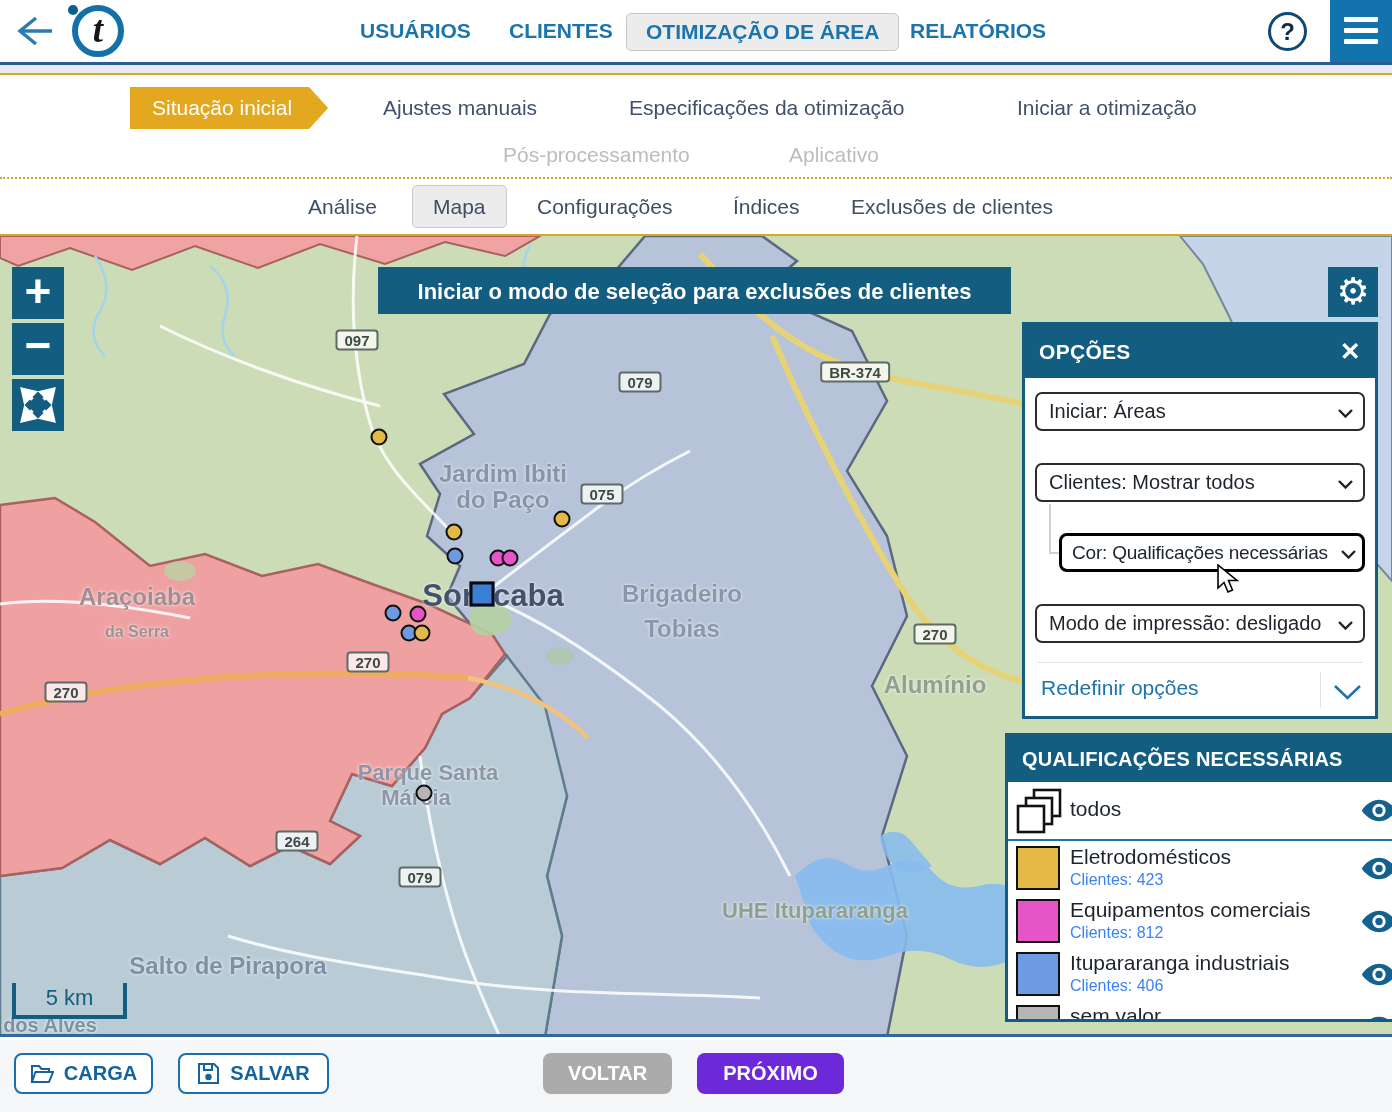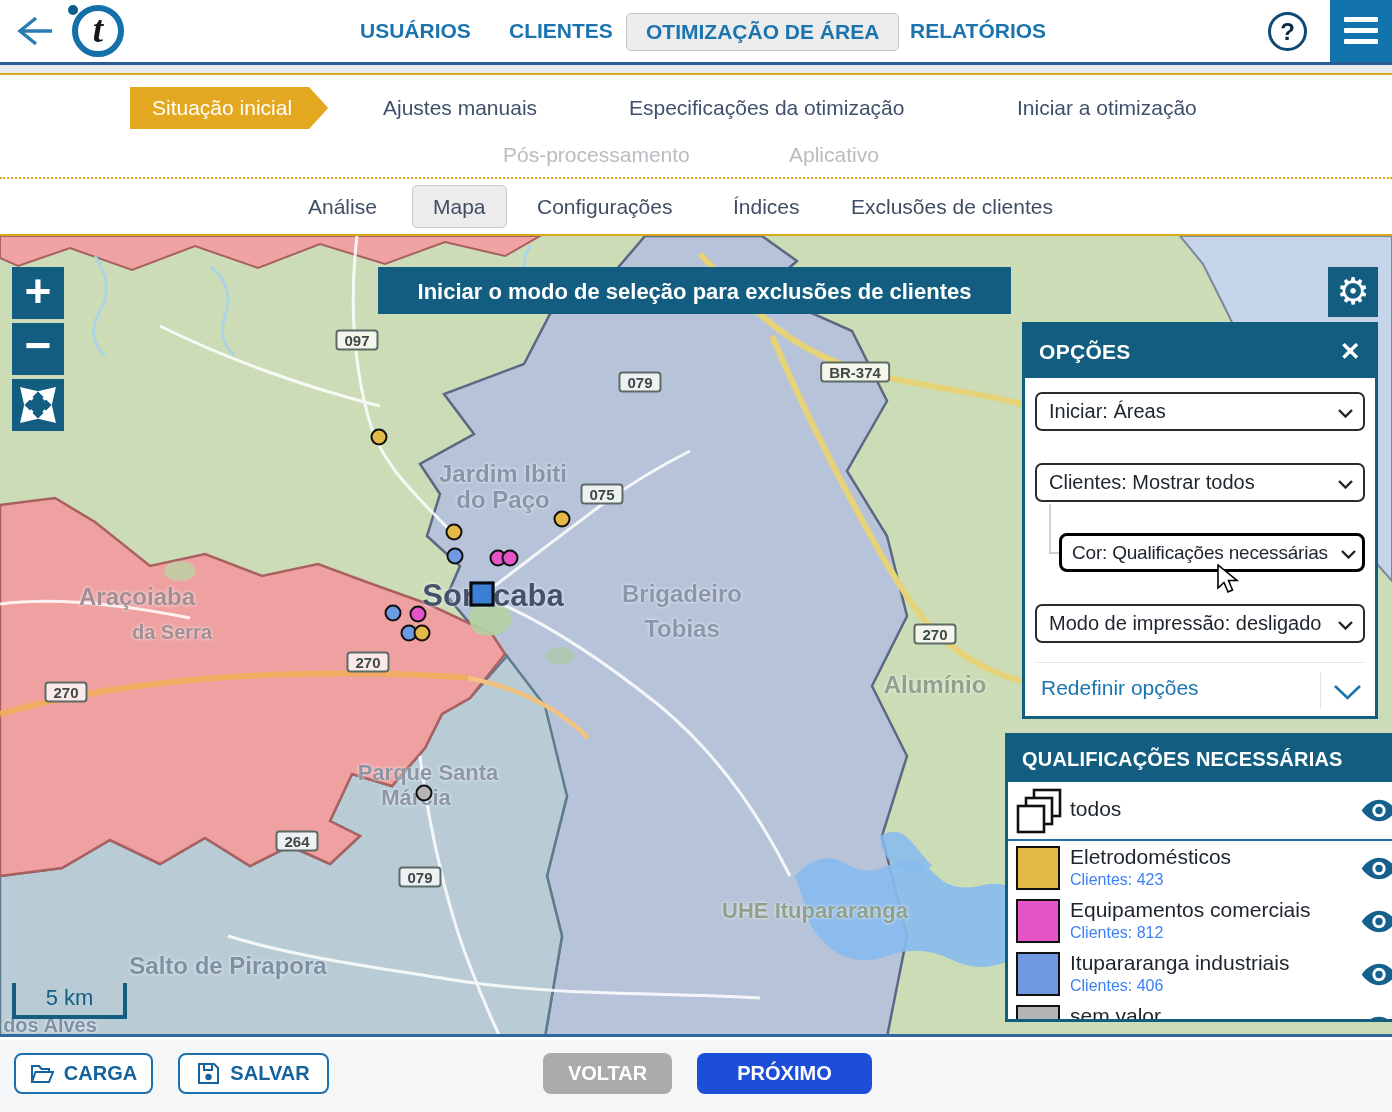--- a/index.html
+++ b/index.html
@@ -111,21 +111,21 @@
            border-left:5px solid transparent; border-right:5px solid transparent; border-top:7px solid #777;}
   .sb-thumb { position:absolute; left:2.5px; top:18px; width:9px; height:152px; background:#6f6f6f; border-radius:5px;}
   
   .footer { position:absolute; top:1040px; left:0; right:0; bottom:0; background:#f4f6f7; z-index:20;}
   .btn { position:absolute; top:13px; height:41px; border-radius:8px; font-weight:bold; font-size:20px;
          display:flex; align-items:center; justify-content:center; gap:10px; cursor:pointer; white-space:nowrap;}
   .btn-outline { background:#fff; border:2px solid #1b6fae; color:#15629c; }
   .btn-carga { left:14px; width:139px; }
   .btn-salvar { left:178px; width:151px; }
   .btn-voltar { left:543px; width:129px; background:#ababab; color:#fff; }
-  .btn-prox  { left:697px; width:175px; background:#1d4ed8; color:#fff; }
+  .btn-prox  { left:697px; width:147px; background:#6d28d9; color:#fff; }
 </style>
 </head>
 <body>
 
 <div class="topbar">
   <svg class="back" viewBox="0 0 44 38">
     <path d="M24 6 L8 19 L24 32" fill="none" stroke="#2b7cb0" stroke-width="3.5"></path>
     <path d="M8 19 L40 19" fill="none" stroke="#2b7cb0" stroke-width="3.5"></path>
   </svg>
   <div class="logo">t</div>
@@ -210,21 +210,21 @@
   </svg>
 
   <div id="map-overlays">
       <div class="map-label" style="left: 757px; top: 68px; font-size: 23px; color: rgb(126, 147, 168);">Cidade Nova</div>
       <div class="map-label" style="left: 503px; top: 238px; font-size: 24px; color: rgb(135, 149, 168);">Jardim Ibiti</div>
       <div class="map-label" style="left: 503px; top: 264px; font-size: 24px; color: rgb(135, 149, 168);">do Paço</div>
       <div class="map-label" style="left: 493px; top: 360px; font-size: 31px; color: rgb(68, 81, 107);">Sorocaba</div>
       <div class="map-label" style="left: 682px; top: 358px; font-size: 24px; color: rgb(138, 150, 171);">Brigadeiro</div>
       <div class="map-label" style="left: 682px; top: 393px; font-size: 24px; color: rgb(138, 150, 171);">Tobias</div>
       <div class="map-label" style="left: 137px; top: 361px; font-size: 24px; color: rgb(161, 142, 148);">Araçoiaba</div>
-      <div class="map-label" style="left: 137px; top: 396px; font-size: 20px; color: rgb(161, 142, 148); margin-left: 35px;">da Serra</div>
+      <div class="map-label" style="left: 137px; top: 396px; font-size: 16px; color: rgb(161, 142, 148);">da Serra</div>
       <div class="map-label" style="left: 935px; top: 449px; font-size: 24px; color: rgb(147, 160, 141);">Alumínio</div>
       <div class="map-label" style="left: 428px; top: 537px; font-size: 22px; color: rgb(140, 150, 168);">Parque Santa</div>
       <div class="map-label" style="left: 416px; top: 562px; font-size: 22px; color: rgb(140, 150, 168);">Márcia</div>
       <div class="map-label" style="left: 228px; top: 730px; font-size: 24px; color: rgb(126, 144, 164);">Salto de Pirapora</div>
       <div class="map-label" style="left: 815px; top: 675px; font-size: 22px; color: rgb(143, 160, 140);">UHE Itupararanga</div>
       <div class="map-label" style="left: 50px; top: 789px; font-size: 20px; color: rgb(126, 144, 164);">dos Alves</div>
       <div class="shield" style="left: 357px; top: 104px; background: rgb(244, 246, 236);">097</div>
       <div class="shield" style="left: 640px; top: 146px; background: rgb(238, 241, 244);">079</div>
       <div class="shield" style="left: 855px; top: 136px; background: rgb(244, 246, 236);">BR-374</div>
       <div class="shield" style="left: 602px; top: 258px; background: rgb(238, 241, 244);">075</div>

